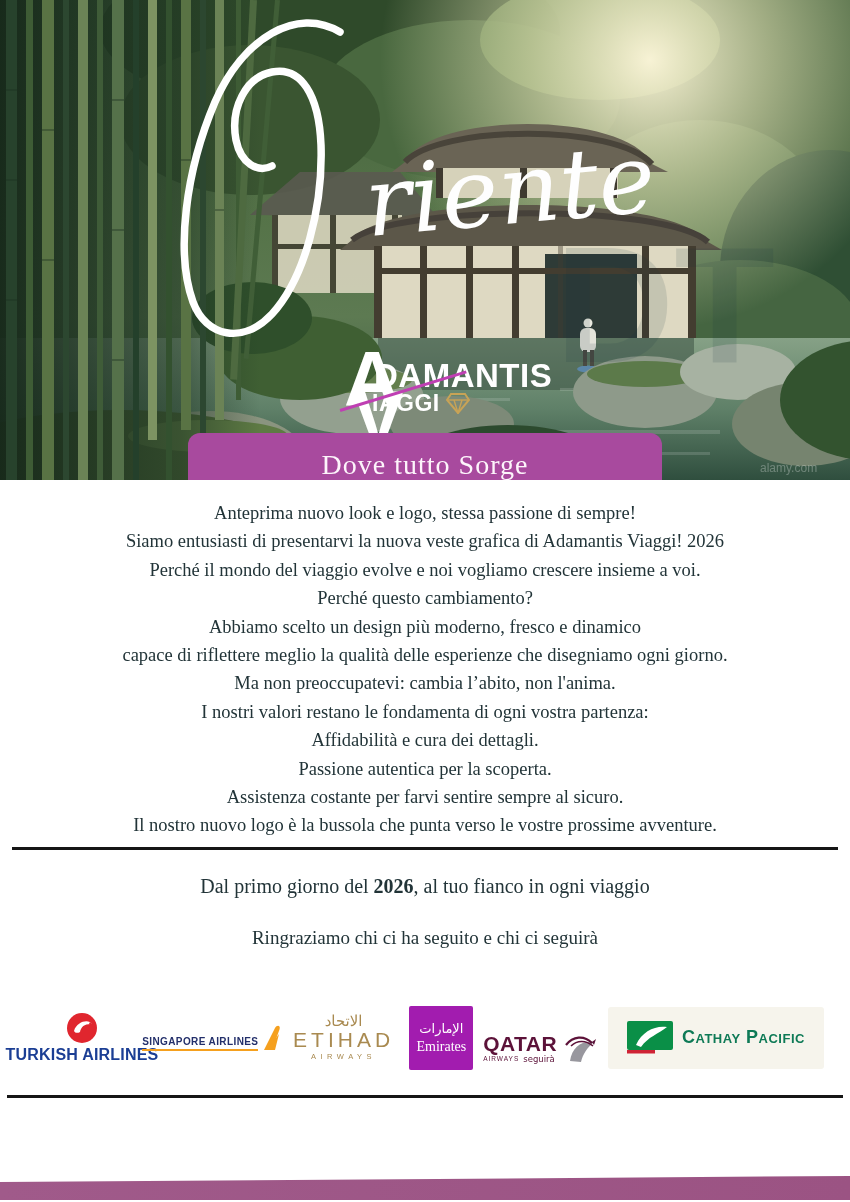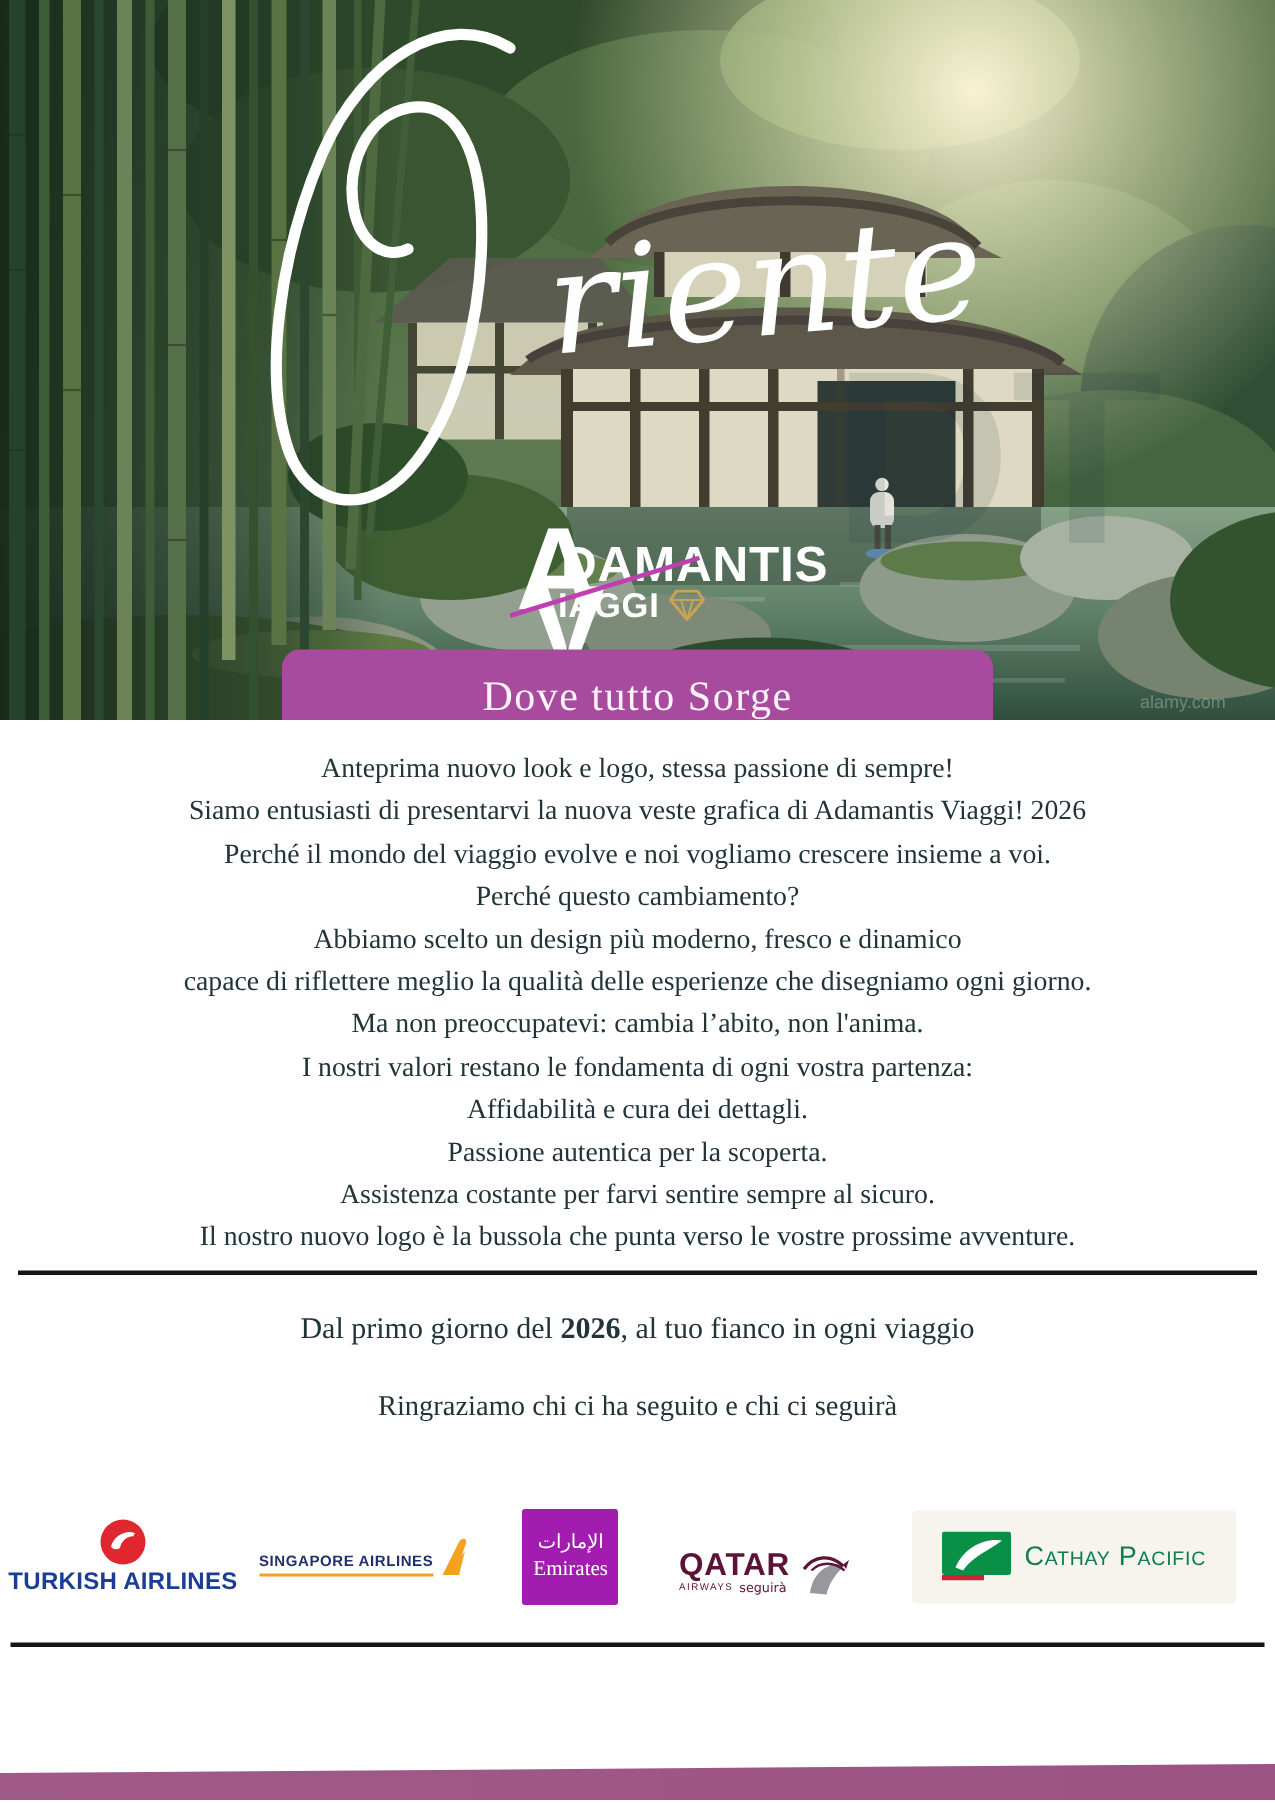--- a/index.html
+++ b/index.html
@@ -53,31 +53,31 @@
   .etihad{width:112px;color:#a98a50;font-family:"Liberation Sans",sans-serif;}
   .et-arabic{font-size:15px;line-height:1;}
   .et-name{font-size:21px;letter-spacing:4px;line-height:1.15;}
   .et-sub{font-size:7.5px;letter-spacing:4.5px;line-height:1.4;}
 
   .emirates{width:64px;height:64px;background:#a21caf;border-radius:2px;color:#ffffff;
             justify-content:center;}
   .em-arabic{font-size:13px;line-height:1.2;font-family:"DejaVu Sans",sans-serif;}
   .em-name{font-size:14px;font-family:"Liberation Serif",serif;margin-top:2px;}
 
-  .qatar{flex-direction:row;gap:5px;align-items:flex-end;margin-top:21px;}
+  .qatar{flex-direction:row;gap:5px;align-items:flex-start;margin-top:21px;}
   .qt-name{font-family:"Liberation Sans",sans-serif;font-weight:bold;font-size:21px;
            letter-spacing:.5px;color:#5c1239;line-height:1;}
   .qt-sub{display:flex;gap:4px;align-items:center;justify-content:flex-start;
           font-family:"Liberation Sans",sans-serif;color:#5c1239;}
   .qt-sub .aw{font-size:6.5px;letter-spacing:1px;}
   .qt-sub .ar{font-size:8.5px;font-family:"DejaVu Sans",sans-serif;}
 
   .cathay{width:216px;height:62px;background:#f6f4ec;border-radius:3px;
           flex-direction:row;gap:9px;}
-  .cx-name{font-family:"Liberation Sans",sans-serif;font-variant:small-caps;font-weight:400;
+  .cx-name{font-family:"Liberation Sans",sans-serif;font-variant:small-caps;font-weight:700;
            font-size:18px;letter-spacing:.5px;color:#0e7a56;white-space:nowrap;}
 
   
   .bottom-bar{position:absolute;left:0;right:0;bottom:2px;height:24px;
               background:linear-gradient(90deg,#a05a8a,#9b5383);
               clip-path:polygon(0 6px,100% 0,100% 100%,0 100%);}
   .bottom-hairline{position:absolute;left:0;right:0;bottom:0;height:2px;background:#ffffff;}
 </style>
 </head>
 <body>
@@ -306,20 +306,25 @@
     <div class="al singapore">
       <div class="sq-row">
         <span class="sq-name">SINGAPORE AIRLINES</span>
         <svg width="22" height="27" viewBox="0 0 22 27">
           <path d="M3 26 L14 4 C 16 0.5, 20 1.5, 18.5 5.5 L11 26 Z" fill="#f5a01e"></path>
           <path d="M6 26 L18 10 L14 26 Z" fill="#f5a01e"></path>
         </svg>
       </div>
     </div>
 
+    <div class="al etihad">
+      <div class="et-arabic">الاتحاد</div>
+      <div class="et-name">ETIHAD</div>
+      <div class="et-sub">AIRWAYS</div>
+    </div>
 
     <div class="al emirates">
       <div class="em-arabic">الإمارات</div>
       <div class="em-name">Emirates</div>
     </div>
 
     <div class="al qatar">
       <div class="qt-left">
         <div class="qt-name">QATAR</div>
         <div class="qt-sub">

